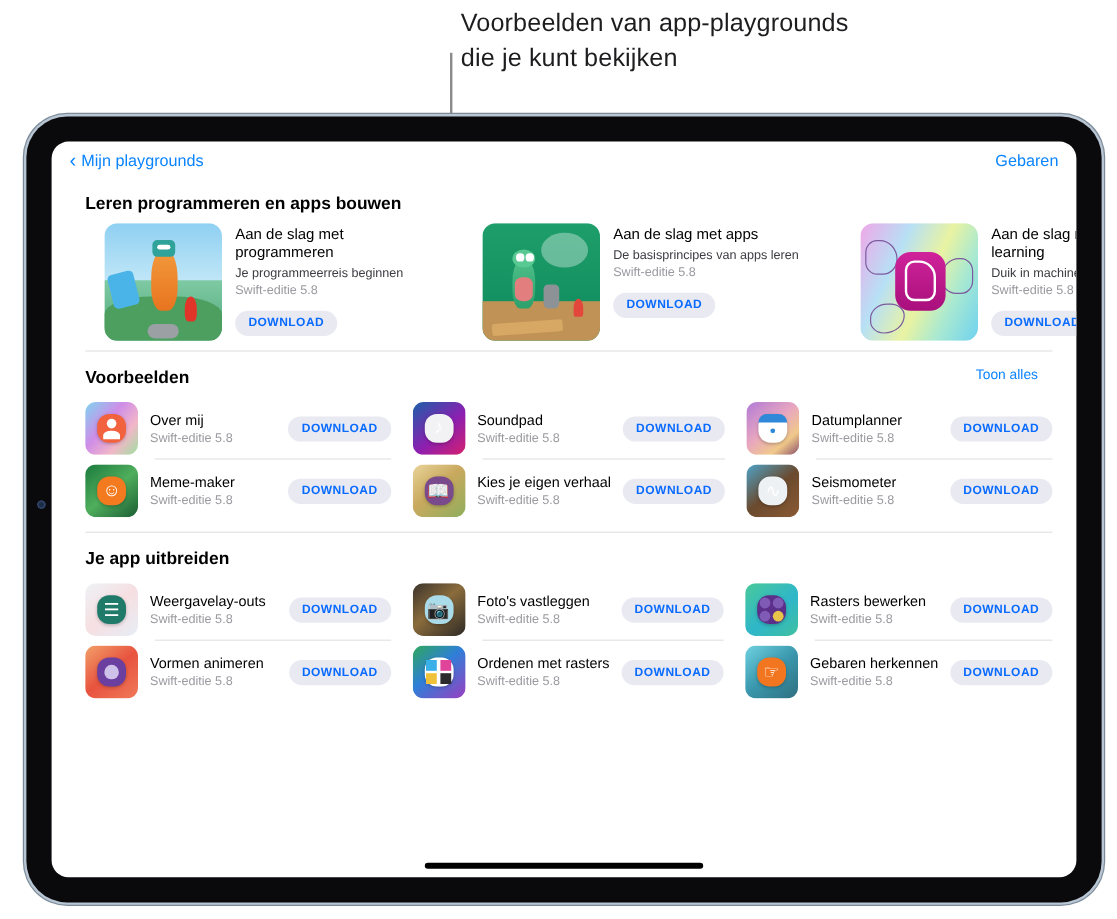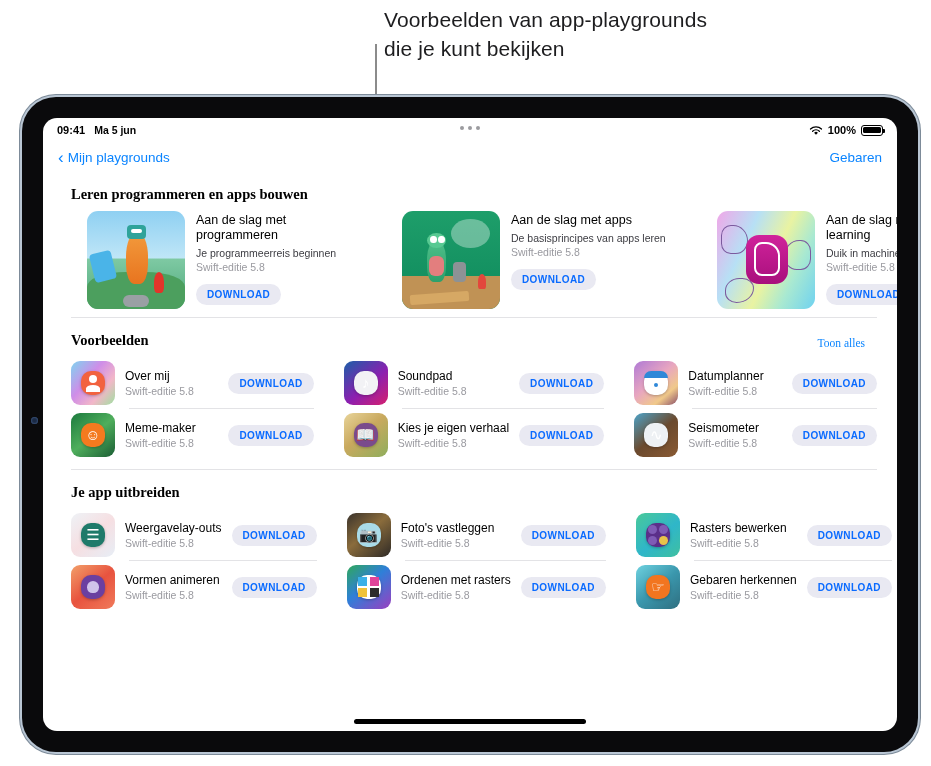--- a/index.html
+++ b/index.html
@@ -172,22 +172,21 @@
     padding: 4px 0 0 18px;
     letter-spacing: -.2px;
   }
 
   .section-head {
     font-size: 14.5px;
     font-weight: bold;
     color: #000;
     padding: 14px 0 8px 28px;
     display: flex;
-    align-items: flex-end;
-    font-family: Liberation Serif, serif;
+    align-items: flex-start;
   }
   .section-head .show-all {
     margin-left: auto;
     margin-right: 32px;
     font-size: 11.5px;
     font-weight: normal;
     color: #0a84ff;
     cursor: pointer;
   }
 
@@ -221,21 +220,21 @@
     padding: 5px 11px;
     border-radius: 13px;
     cursor: pointer;
   }
 
   
   .app-grid {
     display: grid;
     grid-template-columns: repeat(3, 1fr);
     padding: 0 20px 0 28px;
-    column-gap: 30px;
+    column-gap: 18px;
   }
   .app-row {
     display: flex;
     align-items: center;
     gap: 10px;
     padding: 6px 0;
     height: 52px;
     position: relative;
   }
   .app-row.has-rule::after {
@@ -371,44 +370,20 @@
   </div>
 
   <div id="device">
     <div id="connector-pins">
       
     </div>
     <div id="front-camera"></div>
 
     <div id="screen">
 
-      <div id="status-bar">
-        <div id="status-left">
-          <span id="status-time">09:41</span>
-          <span id="status-date">Ma 5 jun</span>
-        </div>
-        <div id="multitask-dots">
-          <i></i>
-            <i></i>
-            <i></i>
-        </div>
-        <div id="status-right">
-          <span>
-            <svg class="wifi-glyph" width="14" height="11" viewBox="0 0 14 11">
-              <path d="M7 9.8 5.1 7.7a2.8 2.8 0 0 1 3.8 0z" fill="#000"></path>
-              <path d="M3.6 6.2a5 5 0 0 1 6.8 0" stroke="#000" stroke-width="1.3" fill="none" stroke-linecap="round"></path>
-              <path d="M1.5 4a8 8 0 0 1 11 0" stroke="#000" stroke-width="1.3" fill="none" stroke-linecap="round"></path>
-            </svg>
-          </span>
-          <span>100%</span>
-          <span id="battery">
-              <i></i>
-            </span>
-        </div>
-      </div>
 
       <div id="nav-bar">
         <div id="back-link">
           <span id="back-chevron">‹</span>
           <span>Mijn playgrounds</span>
         </div>
         <div id="edit-link">Gebaren</div>
       </div>
 
       <div id="content">

